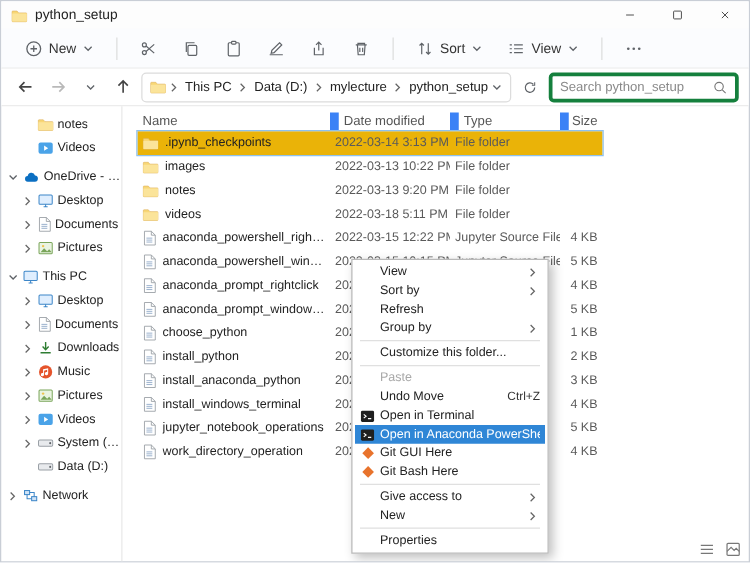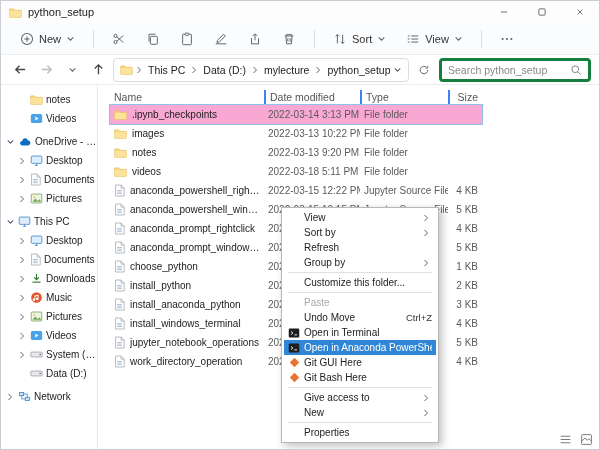--- a/index.html
+++ b/index.html
@@ -33,25 +33,25 @@
   .side-item.grp{margin-top:4px;}
   .chev{width:10px;display:inline-flex;justify-content:center;flex:none;}
   .lbl{overflow:hidden;text-overflow:ellipsis;}
   .main{flex:1;padding:3px 0 0 12px;position:relative;overflow:hidden;}
   .colhead{display:flex;height:17px;align-items:center;color:#555;font-size:10.5px;}
   .cell{padding:0 4px;}
   .c-name{width:154px;display:flex;align-items:center;gap:5px;min-width:0;}
   .c-date{width:96px;}
   .c-type{width:88px;}
   .c-size{width:34px;display:flex;justify-content:flex-end;}
-  .colhead .c-date,.colhead .c-type,.colhead .c-size{border-left:2px solid #3b82f6;height:14px;display:flex;align-items:center;}
+  .colhead .c-date,.colhead .c-type,.colhead .c-size{border-left:7px solid #3b82f6;height:14px;display:flex;align-items:center;}
   .frow{display:flex;height:19px;align-items:center;font-size:10px;color:#222;width:372px;}
   .frow .c-date,.frow .c-type{color:#5a5a5a;white-space:nowrap;overflow:hidden;}
   .frow .c-size{color:#5a5a5a;}
-  .frow.sel{background:#f9a8d4;outline:1px solid #8ec1ec;}
+  .frow.sel{background:#eab308;outline:1px solid #8ec1ec;}
   .fname{overflow:hidden;text-overflow:ellipsis;white-space:nowrap;min-width:0;}
   
   .ctxmenu{position:absolute;left:280px;top:206px;width:158px;background:#fff;border:1px solid #b8b8b8;box-shadow:3px 3px 8px rgba(0,0,0,.25);padding:2px;z-index:10;}
   .mitem{display:flex;align-items:center;height:15px;font-size:10px;color:#222;padding-right:4px;}
   .mico{width:20px;display:inline-flex;justify-content:center;flex:none;}
   .mlbl{flex:1;white-space:nowrap;overflow:hidden;}
   .msc{font-size:9.5px;color:#333;margin-left:6px;}
   .mar{width:12px;display:inline-flex;justify-content:center;}
   .mitem.hl{background:#2f86d6;color:#fff;}
   .mitem.dis{color:#a8a8a8;}

